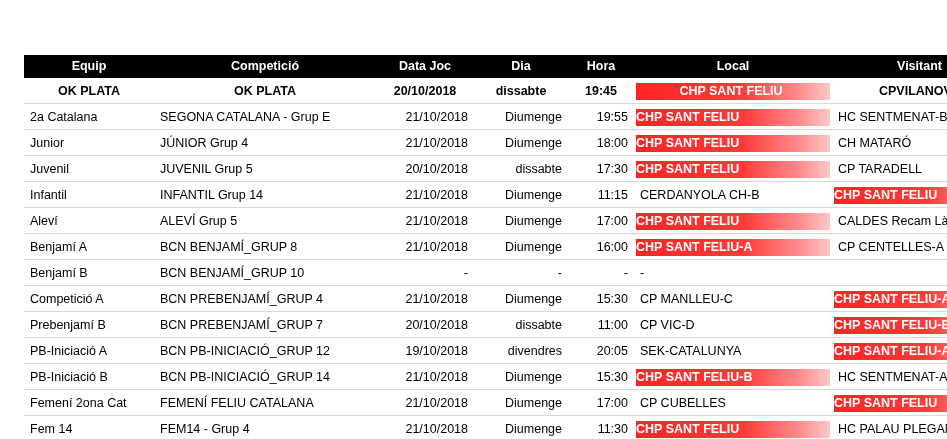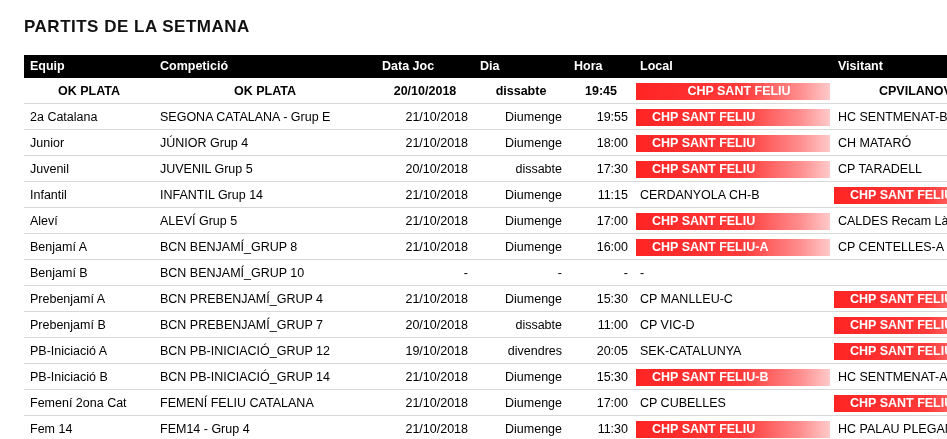--- a/index.html
+++ b/index.html
@@ -38,21 +38,21 @@
   table.schedule {
     border-collapse: collapse;
     width: 899px;
     table-layout: fixed;
     font-size: 12.5px;
   }
   table.schedule thead th {
     background: #000000;
     color: #ffffff;
     font-weight: bold;
-    text-align: left;
+    text-align: center;
     padding: 4px 6px 5px 6px;
     font-size: 12.5px;
     border: none;
     white-space: nowrap;
   }
   table.schedule tbody td {
     border-bottom: 1px solid #d8d8d8;
     padding: 3px 6px 3px 6px;
     height: 19px;
     vertical-align: middle;
@@ -74,31 +74,30 @@
   .col-hora       { width: 54px;  text-align: right; padding-right: 10px; }
   .col-local      { width: 186px; margin-left: 44px; }
   .col-visitant   { width: 163px; }
   td.col-data, td.col-dia, td.col-hora { text-align: right; }
   th.col-data, th.col-dia, th.col-hora { text-align: right; }
   .hl {
     background: linear-gradient(to right, #ff2424 0%, #ff3a3a 55%, #ff8f8f 85%, #ffc9c9 100%);
     color: #ffffff;
     font-weight: bold;
     display: block;
-    padding: 1px 4px 2px 16px;
+    padding: 1px 4px 2px 0;
     margin: -1px -4px -2px -4px;
   }
   td.cell-hl { padding-left: 8px; padding-right: 8px; }
 </style>
 </head>
 <body>
 
 <div class="page">
 
-  <div class="page-title">PARTITS DE LA SETMANA</div>
 
   <div class="table-wrap">
     <table class="schedule">
       <thead>
         <tr>
           <th class="col-equip">Equip</th>
           <th class="col-comp">Competició</th>
           <th class="col-data">Data Joc</th>
           <th class="col-dia">Dia</th>
           <th class="col-hora">Hora</th>
@@ -187,21 +186,21 @@
           <tr>
             <td class="col-equip">Benjamí B</td>
             <td class="col-comp">BCN BENJAMÍ_GRUP 10</td>
             <td class="col-data">-</td>
             <td class="col-dia">-</td>
             <td class="col-hora">-</td>
             <td class="col-local">-</td>
             <td class="col-visitant"></td>
           </tr>
           <tr>
-            <td class="col-equip">Prebenjamí A</td>
+            <td class="col-equip">Competició A</td>
             <td class="col-comp">BCN PREBENJAMÍ_GRUP 4</td>
             <td class="col-data">21/10/2018</td>
             <td class="col-dia">Diumenge</td>
             <td class="col-hora">15:30</td>
             <td class="col-local">CP MANLLEU-C</td>
             <td class="col-visitant cell-hl">
               <span class="hl">CHP SANT FELIU-A</span>
             </td>
           </tr>
           <tr>

